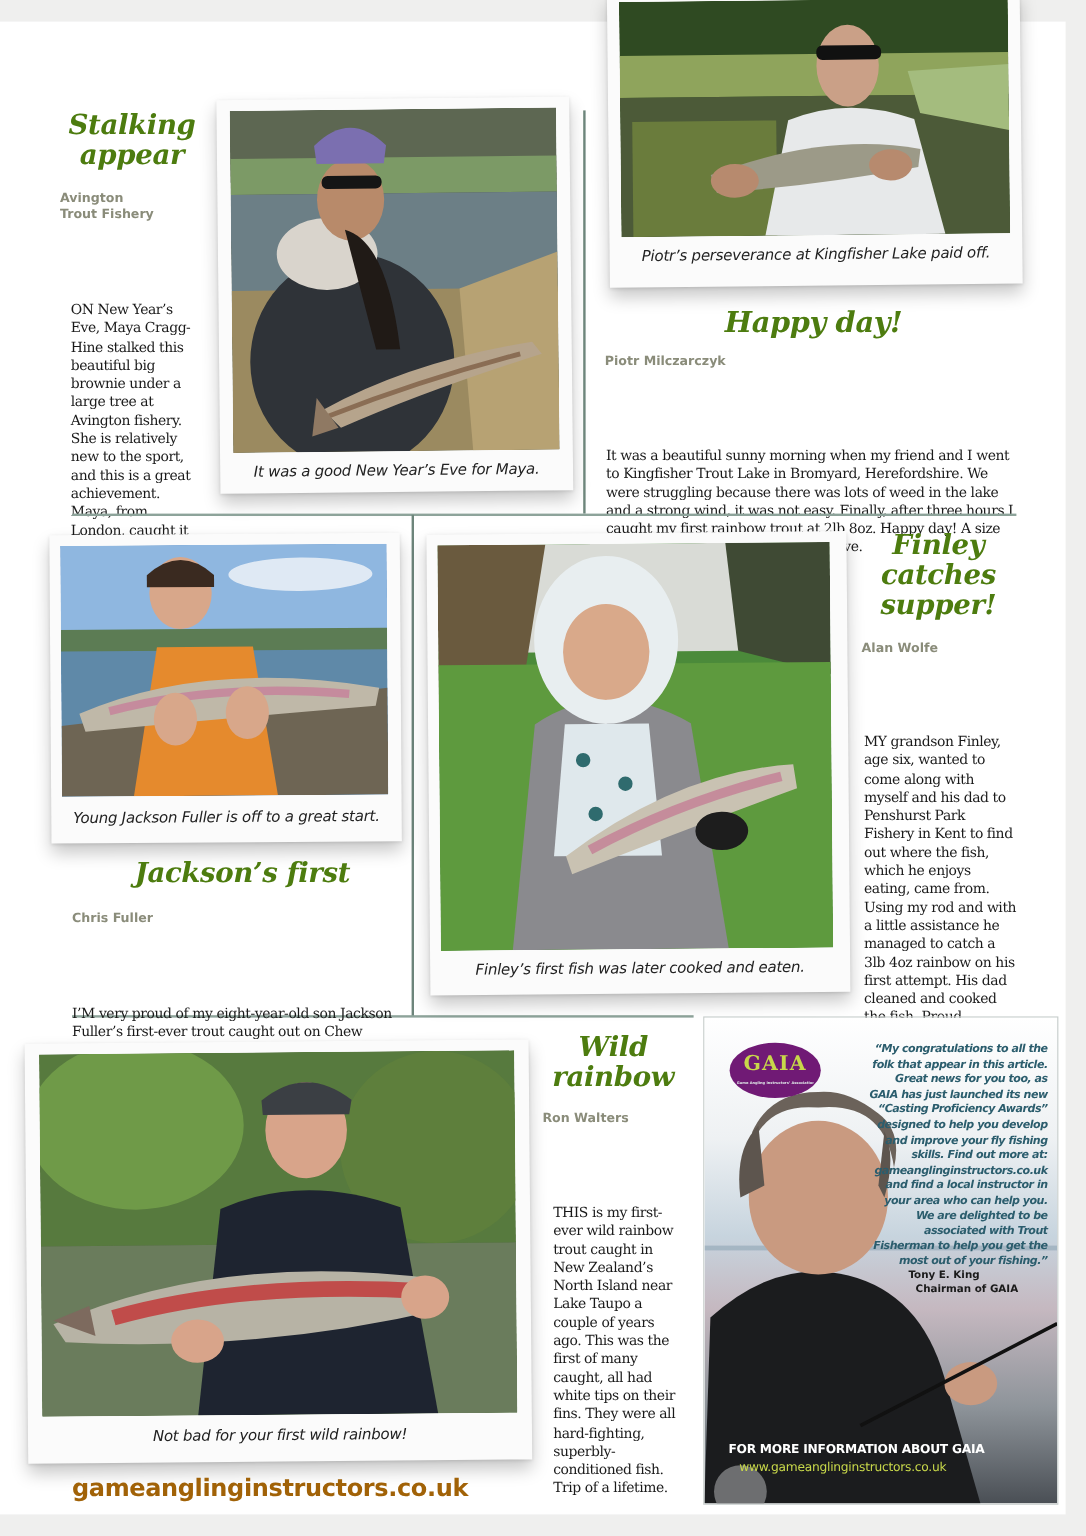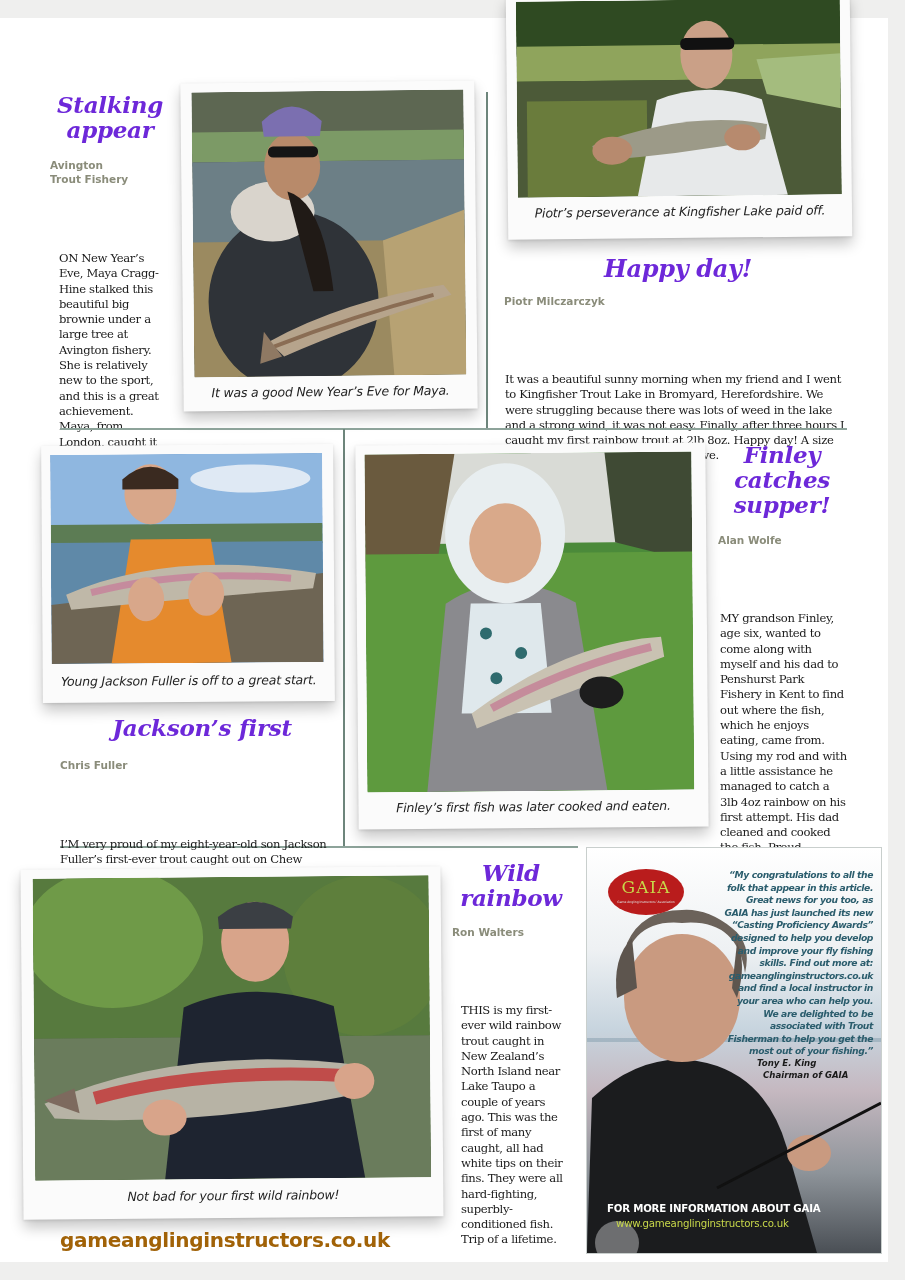--- a/index.html
+++ b/index.html
@@ -2,21 +2,21 @@
 <html><head>
   <meta charset="utf-8">
   <style>
     html, body { margin:0; padding:0; }
     body { width:905px; height:1280px; background:#efefee; position:relative; overflow:hidden; font-family:"DejaVu Serif", serif; }
     .page { position:absolute; left:0; top:18px; width:888px; height:1244px; background:#ffffff; }
     .abs { position:absolute; }
     .polaroid { position:absolute; background:#fbfbfb; box-shadow: 0 8px 14px rgba(0,0,0,0.22), 0 1px 3px rgba(0,0,0,0.12); }
     .photo { position:absolute; overflow:hidden; }
     .caption { position:absolute; left:0; right:0; text-align:center; font-family:"DejaVu Sans", sans-serif; font-style:italic; font-size:12.5px; color:#222; letter-spacing:-0.2px; }
-    .headline { position:absolute; font-family:"DejaVu Serif", serif; font-weight:bold; font-style:italic; color:#6d28d9; text-align:center; line-height:1.08; letter-spacing:-0.3px; }
+    .headline { position:absolute; font-family:"DejaVu Serif", serif; font-weight:bold; font-style:italic; color:#4d7c0f; text-align:center; line-height:1.08; letter-spacing:-0.3px; }
     .byline { position:absolute; font-family:"DejaVu Sans", sans-serif; font-weight:bold; font-size:10.5px; color:#8a8c7a; text-align:left; line-height:1.35; }
     .body-text { position:absolute; font-family:"DejaVu Serif", serif; font-size:11.6px; line-height:15.3px; color:#1a1a1a; letter-spacing:-0.35px;margin-top:48px; }
     .rule-h { position:absolute; height:2px; background:#8da39a; }
     .rule-v { position:absolute; width:2px; background:#6d857b; }
     .footer-url { position:absolute; font-family:"DejaVu Sans", sans-serif; font-weight:bold; font-size:20px; color:#a16207; letter-spacing:-0.3px; }
     .gaia-quote { position:absolute; font-family:"DejaVu Sans", sans-serif; font-style:italic; font-weight:bold; font-size:9.2px; line-height:12.6px; color:#2b5d6d; text-align:right; letter-spacing:-0.4px; }
     svg { display:block; }
   </style>
 </head>
 <body>
@@ -200,26 +200,26 @@
     <rect y="190" width="294" height="4" fill="#8ea5b4" opacity="0.6"></rect>
     <path d="M0 405 L5 250 Q60 200 120 215 Q180 230 200 300 L230 405 Z" fill="#1b1c1e"></path>
     <ellipse cx="95" cy="150" rx="58" ry="64" fill="#c99a80"></ellipse>
     <path d="M35 130 Q40 70 95 75 Q150 70 158 125 Q165 95 145 80 Q120 60 95 62 Q55 62 40 95 Z" fill="#6b625a"></path>
     <path d="M30 150 Q25 110 45 90 L50 140 Z" fill="#5d554e"></path>
     <path d="M150 150 Q160 115 150 95 L145 140 Z" fill="#5d554e"></path>
     <ellipse cx="222" cy="305" rx="22" ry="18" fill="#c99a80"></ellipse>
     <line x1="130" y1="340" x2="294" y2="255" stroke="#111" stroke-width="3"></line>
     <circle cx="30" cy="395" r="22" fill="#6d6e70"></circle>
   </svg>
-  <div class="abs" style="left:21px; top:21px; width:76px; height:46px; border-radius:50%; background:#b91c1c;">
+  <div class="abs" style="left:21px; top:21px; width:76px; height:46px; border-radius:50%; background:#701a75;font-weight:bold;">
     <div style="position:absolute; left:0; right:0; top:8px; text-align:center; font-family:'DejaVu Serif', serif; font-size:17px; color:#c8d84a; letter-spacing:1px;">GAIA</div>
     <div style="position:absolute; left:6px; right:6px; top:31px; text-align:center; font-family:'DejaVu Sans', sans-serif; font-size:3px; color:#dfe8e8; white-space:nowrap; overflow:hidden;">Game Angling Instructors’ Association</div>
   </div>
   <div class="gaia-quote" style="left:136px; top:21px; width:150px;">“My congratulations to all the folk that appear in this article. Great news for you too, as GAIA has just launched its new “Casting Proficiency Awards” designed to help you develop and improve your fly fishing skills. Find out more at: gameanglinginstructors.co.uk and find a local instructor in your area who can help you. We are delighted to be associated with Trout Fisherman to help you get the most out of your fishing.”</div>
-  <div class="abs" style="left:170px; top:209px; width:100px; text-align:left; font-family:'DejaVu Sans', sans-serif; font-weight:bold; font-size:8.6px; line-height:12px; color:#1a1a1a;font-style:italic;">
+  <div class="abs" style="left:170px; top:209px; width:100px; text-align:left; font-family:'DejaVu Sans', sans-serif; font-weight:bold; font-size:8.6px; line-height:12px; color:#1a1a1a;">
     <div>Tony E. King</div>
     <div style="padding-left:6px;">Chairman of GAIA</div>
   </div>
   <div class="abs" style="left:20px; top:355px; width:270px; font-family:'DejaVu Sans', sans-serif; font-weight:bold; font-size:10.2px; color:#ffffff; letter-spacing:-0.2px; white-space:nowrap;">FOR MORE INFORMATION ABOUT GAIA</div>
   <div class="abs" style="left:29px; top:370px; width:260px; font-family:'DejaVu Sans', sans-serif; font-size:10.2px; color:#c8d84a; letter-spacing:-0.2px; white-space:nowrap;">www.gameanglinginstructors.co.uk</div>
 </div>
 
 <div class="footer-url" style="left:60px; top:1228px;">gameanglinginstructors.co.uk</div>
 
 </body></html>

